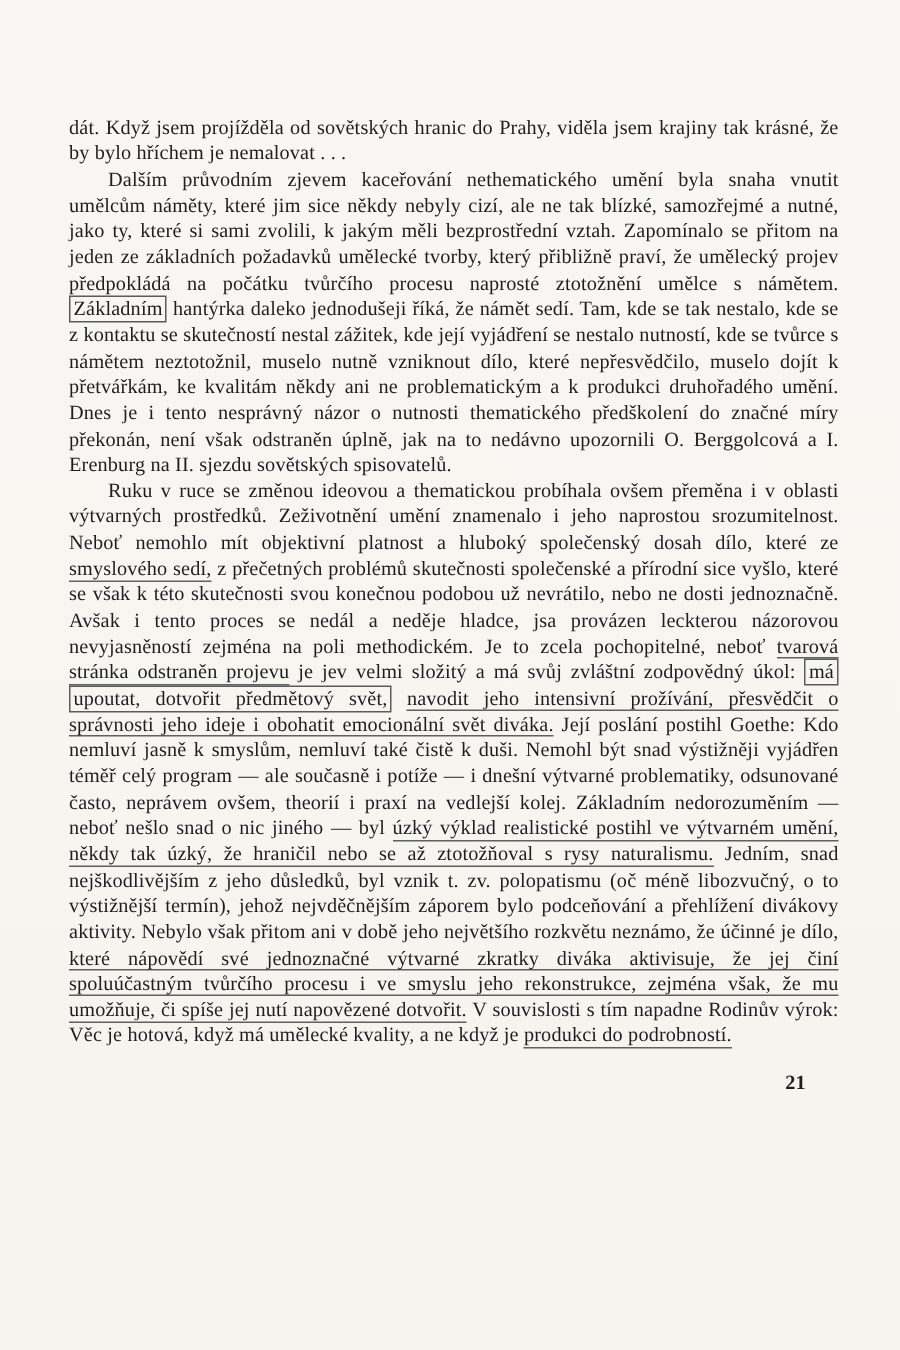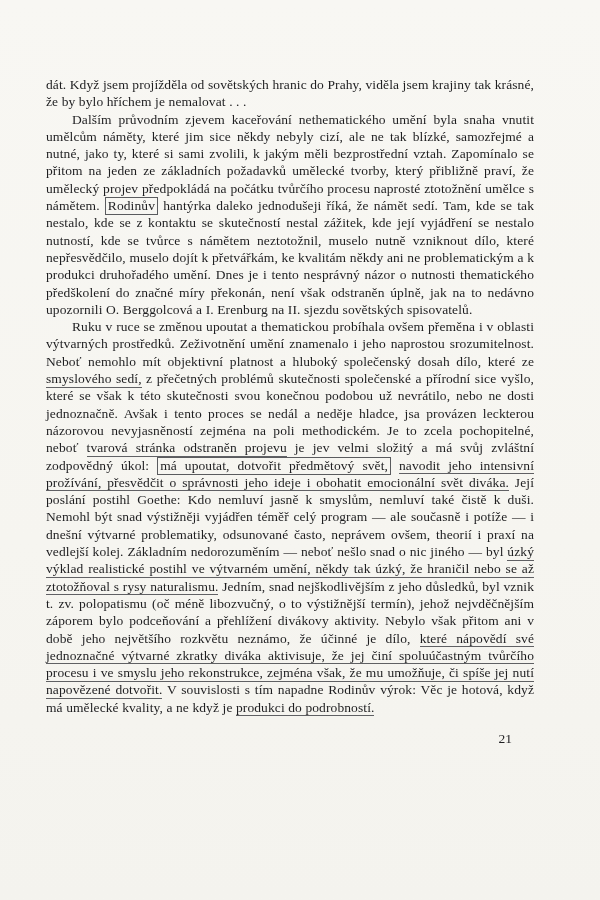--- a/index.html
+++ b/index.html
@@ -9,21 +9,21 @@
     height: 900px;
     background: #f7f6f2;
     color: #1e1e20;
     font-family: "Liberation Serif", "DejaVu Serif", serif;
     position: relative;
     overflow: hidden;
   }
   .page {
     width: 600px;
     height: 900px;
-    padding: 76px 66px 0 46px;
+    padding: 76px 41px 0 46px;
     background: linear-gradient(180deg, #f8f7f3 0%, #f6f5f0 60%, #f4f3ee 100%);
   }
   p.para {
     font-size: 13.5px;
     line-height: 17.3px;
     text-align: justify;
     letter-spacing: 0.1px;
   }
   p.para.indent { text-indent: 26px; }
   
@@ -36,36 +36,36 @@
     border: 1.4px solid rgba(62, 64, 68, 0.85);
     padding: 0 2px 1px 2px;
     box-decoration-break: clone;
     -webkit-box-decoration-break: clone;
   }
   .page-number {
     margin-top: 15px;
     text-align: right;
     padding-right: 22px;
     font-size: 13.5px;
-    font-weight: normal;
+    font-weight: bold;
     color: #1e1e20;
   }
 </style>
 </head>
 <body>
 
 <div class="page">
 
   <p class="para"><span>dát. Když jsem projížděla od sovětských hranic do Prahy, viděla jsem krajiny tak krásné, že by bylo hříchem je nemalovat . . .</span></p>
 
   <p class="para indent"><span>Dalším průvodním zjevem kaceřování nethematického umění byla snaha vnutit umělcům náměty, které jim sice někdy nebyly cizí, ale ne tak blízké, samozřejmé a nutné, jako ty, které si sami zvolili, k jakým měli bezprostřední vztah. Zapomínalo se přitom na jeden ze základních požadavků umělecké tvorby, který přibližně praví, že umělecký projev předpokládá na počátku tvůrčího procesu naprosté ztotožnění umělce s námětem.</span>
-    <span class="box">Rodinův</span>
+    <span class="box">Základním</span>
     <span>hantýrka daleko jednodušeji říká, že námět sedí. Tam, kde se tak nestalo, kde se z kontaktu se skutečností nestal zážitek, kde její vyjádření se nestalo nutností, kde se tvůrce s námětem neztotožnil, muselo nutně vzniknout dílo, které nepřesvědčilo, muselo dojít k přetvářkám, ke kvalitám někdy ani ne problematickým a k produkci druhořadého umění. Dnes je i tento nesprávný názor o nutnosti thematického předškolení do značné míry překonán, není však odstraněn úplně, jak na to nedávno upozornili O. Berggolcová a I. Erenburg na II. sjezdu sovětských spisovatelů.</span></p>
 
-  <p class="para indent"><span>Ruku v ruce se změnou upoutat a thematickou probíhala ovšem přeměna i v oblasti výtvarných prostředků. Zeživotnění umění znamenalo i jeho naprostou srozumitelnost. Neboť nemohlo mít objektivní platnost a hluboký společenský dosah dílo, které ze</span>
+  <p class="para indent"><span>Ruku v ruce se změnou ideovou a thematickou probíhala ovšem přeměna i v oblasti výtvarných prostředků. Zeživotnění umění znamenalo i jeho naprostou srozumitelnost. Neboť nemohlo mít objektivní platnost a hluboký společenský dosah dílo, které ze</span>
     <span class="u">smyslového sedí,</span>
     <span>z přečetných problémů skutečnosti společenské a přírodní sice vyšlo, které se však k této skutečnosti svou konečnou podobou už nevrátilo, nebo ne dosti jednoznačně. Avšak i tento proces se nedál a neděje hladce, jsa provázen leckterou názorovou nevyjasněností zejména na poli methodickém. Je to zcela pochopitelné, neboť</span>
     <span class="u">tvarová stránka odstraněn projevu</span>
     <span>je jev velmi složitý a má svůj zvláštní zodpovědný úkol:</span>
     <span class="box">má upoutat, dotvořit předmětový svět,</span>
     <span class="u">navodit jeho intensivní prožívání, přesvědčit o správnosti jeho ideje i obohatit emocionální svět diváka.</span>
     <span>Její poslání postihl Goethe: Kdo nemluví jasně k smyslům, nemluví také čistě k duši. Nemohl být snad výstižněji vyjádřen téměř celý program — ale současně i potíže — i dnešní výtvarné problematiky, odsunované často, neprávem ovšem, theorií i praxí na vedlejší kolej. Základním nedorozuměním — neboť nešlo snad o nic jiného — byl</span>
     <span class="u">úzký výklad realistické postihl ve výtvarném umění, někdy tak úzký, že hraničil nebo se až ztotožňoval s rysy naturalismu.</span>
     <span>Jedním, snad nejškodlivějším z jeho důsledků, byl vznik t. zv. polopatismu (oč méně libozvučný, o to výstižnější termín), jehož nejvděčnějším záporem bylo podceňování a přehlížení divákovy aktivity. Nebylo však přitom ani v době jeho největšího rozkvětu neznámo, že účinné je dílo,</span>
     <span class="u">které nápovědí své jednoznačné výtvarné zkratky diváka aktivisuje, že jej činí spoluúčastným tvůrčího procesu i ve smyslu jeho rekonstrukce, zejména však, že mu umožňuje, či spíše jej nutí napovězené dotvořit.</span>

